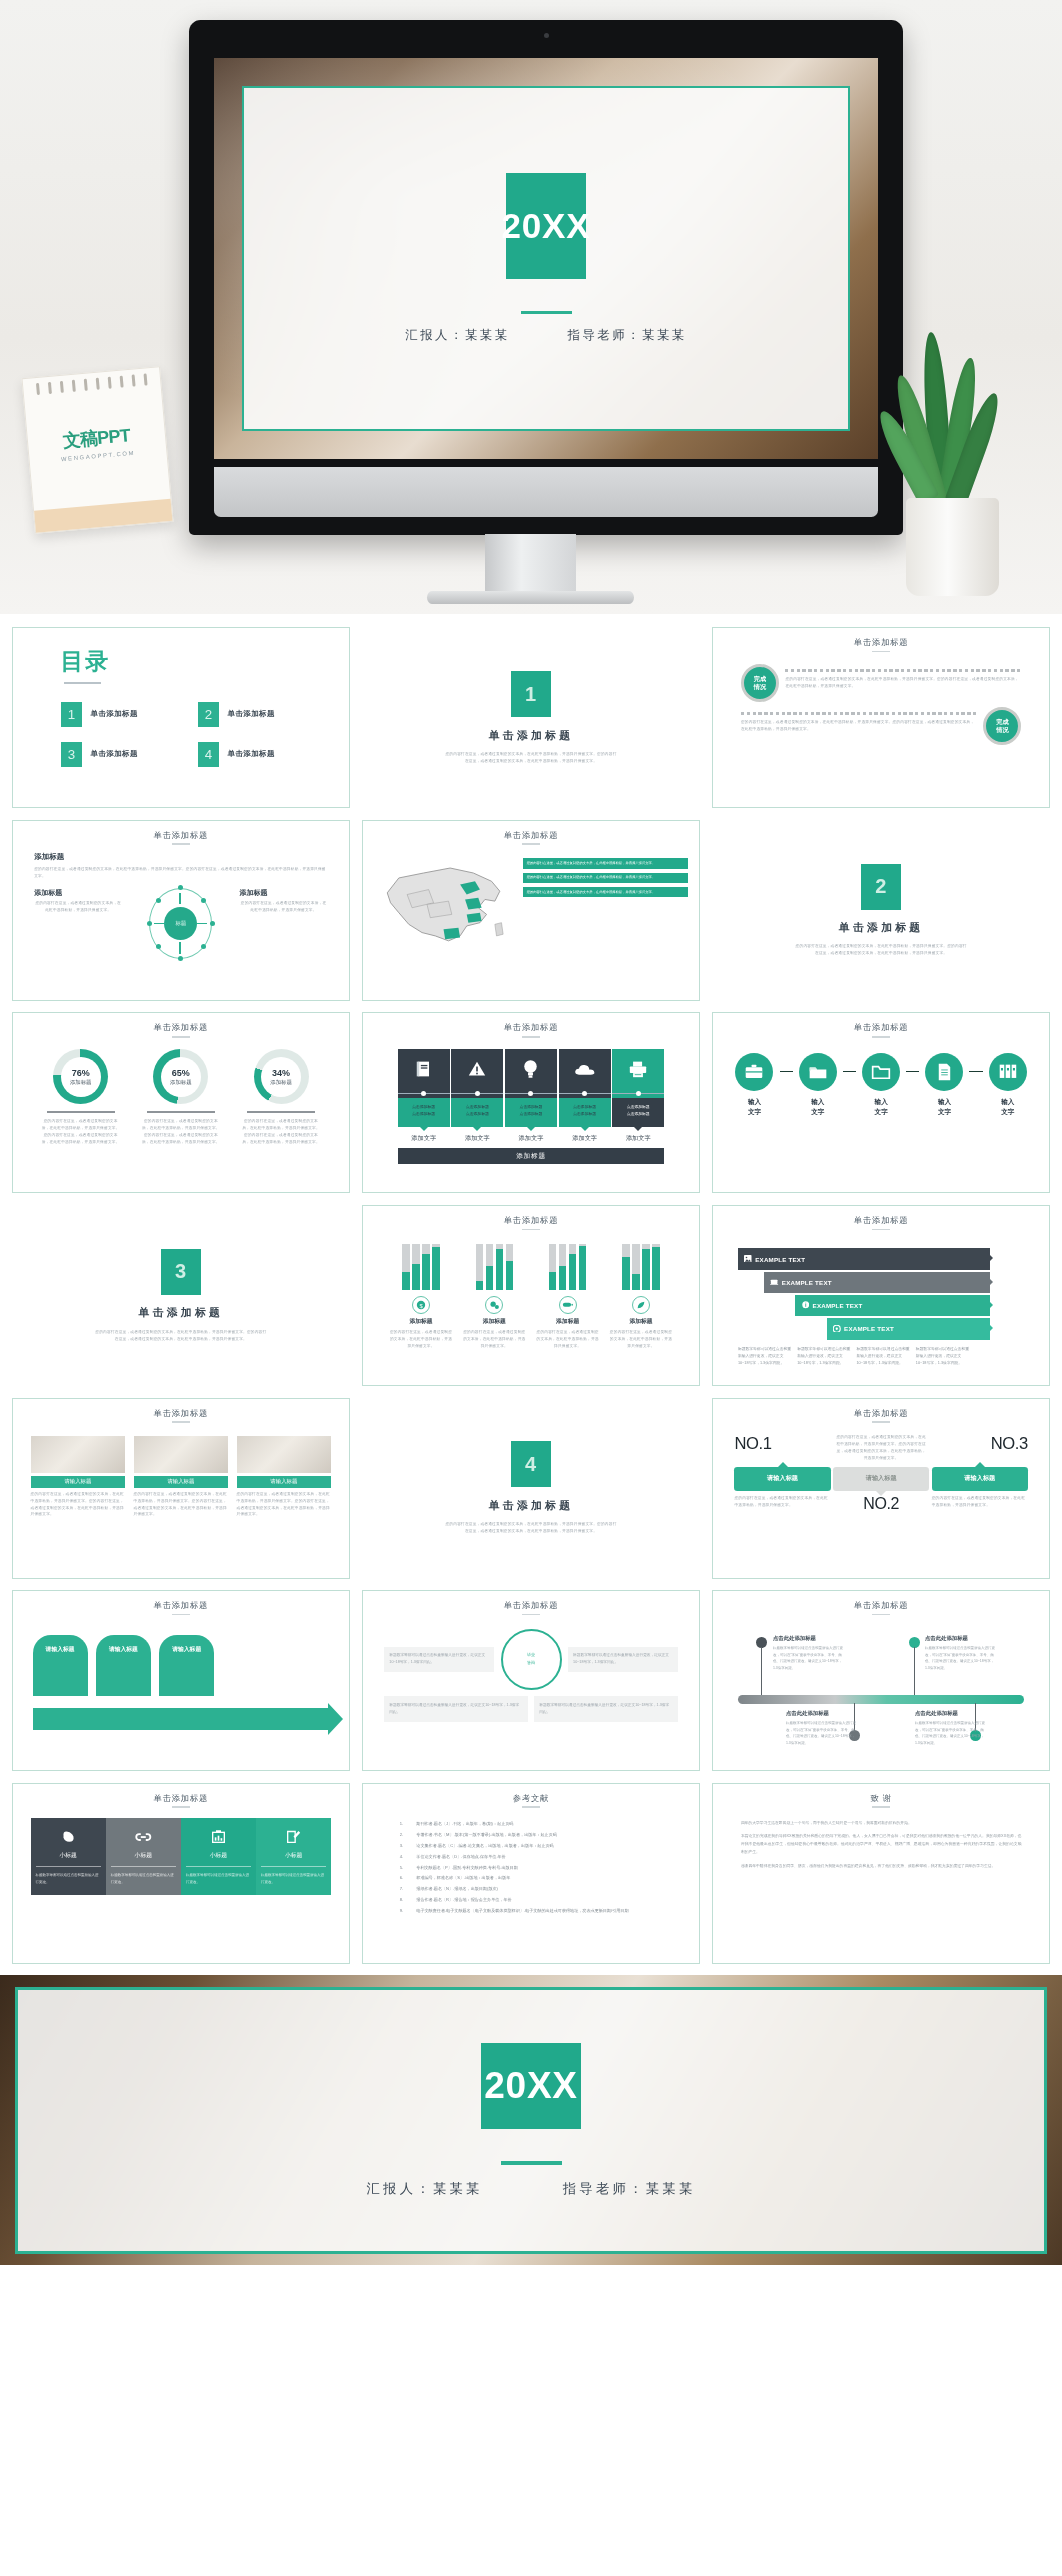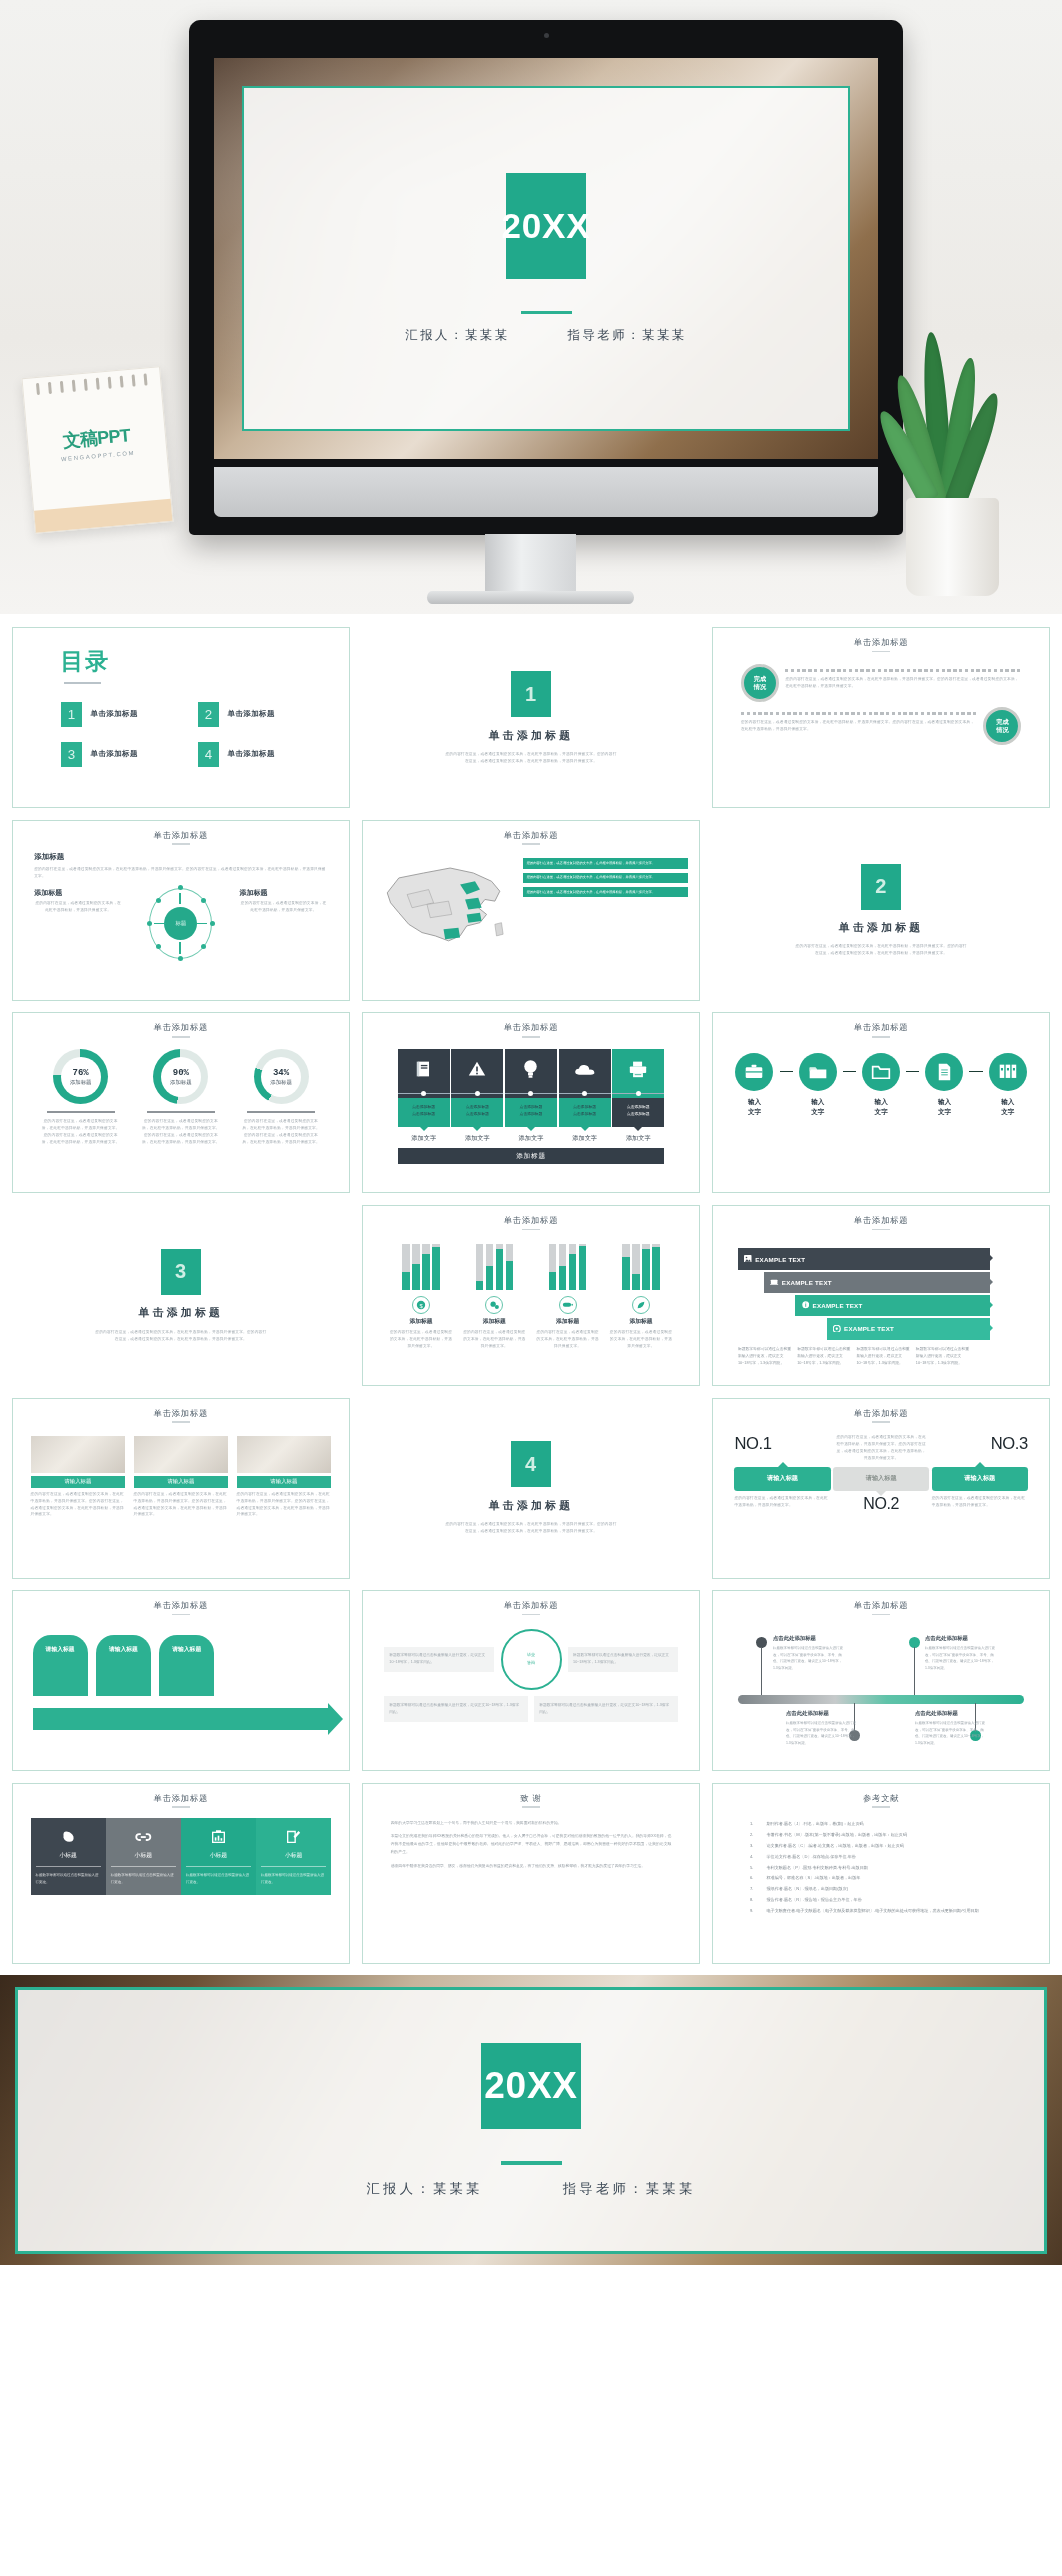--- a/index.html
+++ b/index.html
@@ -106,21 +106,21 @@
   .map-tag { position:absolute; background:#22a98b; color:#fff; font-size:3.3px; line-height:1.6;
              padding:2.5px 3.3px; width:43px; }
 
   
   .donuts { display:flex; justify-content:space-around; padding:11.6px 18px 0; }
   .donut-col { width:27%; text-align:center; }
   .donut { width:55px; height:55px; margin:0 auto; border-radius:50%;
            display:flex; flex-direction:column; align-items:center; justify-content:center;
            position:relative; }
   .donut .hole { position:absolute; inset:7.5px; background:#fff; border-radius:50%; }
-  .donut .pct { position:relative; font-size:9px; font-weight:bold; color:#2b3a45;font-family:Liberation Mono, monospace; }
+  .donut .pct { position:relative; font-size:9px; font-weight:bold; color:#2b3a45; }
   .donut .dl { position:relative; font-size:5.4px; color:#4d5b66; margin-top:0.8px; }
   .donut-bar { height:2.5px; background:#8e9499; margin:6.6px 6.6px 5px; }
 
   
   .ic-row { display:flex; gap:1.7px; padding:11.6px 35px 0; }
   .ic-col { flex:1; }
   .ic-top { height:40px; background:#343e48; display:flex; align-items:center; justify-content:center; }
   .ic-col.on .ic-top { background:#22a98b; }
   .ic-line { height:8.3px; background:#343e48; position:relative; }
   .ic-col.on .ic-line { background:#22a98b; }
@@ -451,21 +451,21 @@
               <div class="hole"></div>
               <div class="pct">76%</div>
               <div class="dl">添加标题</div>
             </div>
             <div class="donut-bar"></div>
             <div class="tiny">您的内容打在这里，或者通过复制您的文本后，在此框中选择粘贴，并选择只保留文字。您的内容打在这里，或者通过复制您的文本后，在此框中选择粘贴，并选择只保留文字。</div>
           </div>
           <div class="donut-col">
             <div class="donut" style="background:conic-gradient(#dfe9e6 0% 52%,#22a98b 52% 100%)">
               <div class="hole"></div>
-              <div class="pct">90%</div>
+              <div class="pct">65%</div>
               <div class="dl">添加标题</div>
             </div>
             <div class="donut-bar"></div>
             <div class="tiny">您的内容打在这里，或者通过复制您的文本后，在此框中选择粘贴，并选择只保留文字。您的内容打在这里，或者通过复制您的文本后，在此框中选择粘贴，并选择只保留文字。</div>
           </div>
           <div class="donut-col">
             <div class="donut" style="background:conic-gradient(#dfe9e6 0% 58%,#22a98b 58% 80%,#dfe9e6 80% 100%)">
               <div class="hole"></div>
               <div class="pct">34%</div>
               <div class="dl">添加标题</div>
@@ -965,69 +965,69 @@
                   <path d="M9 9 L15 2.5 L17 4.5 L11 11 Z" fill="#fff"></path>
                 </svg>
             </div>
             <div class="fp-lbl">小标题</div>
             <div class="fp-txt">标题数字等都可以通过点击和重新输入进行更改。</div>
           </div>
         </div>
       </div>
 
       <div class="card">
+        <div class="ct">参考文献</div>
+        <div class="ct-u"></div>
+        <div class="refs">
+          <div class="ref-li">
+              <span class="ref-n">1.</span>
+              <span>期刊作者.题名〔J〕.刊名，出版年，卷(期)：起止页码</span>
+            </div>
+          <div class="ref-li">
+              <span class="ref-n">2.</span>
+              <span>专著作者.书名〔M〕.版本(第一版不著录).出版地，出版者，出版年：起止页码</span>
+            </div>
+          <div class="ref-li">
+              <span class="ref-n">3.</span>
+              <span>论文集作者.题名〔C〕.编者.论文集名，出版地，出版者，出版年：起止页码</span>
+            </div>
+          <div class="ref-li">
+              <span class="ref-n">4.</span>
+              <span>学位论文作者.题名〔D〕.保存地点.保存单位.年份</span>
+            </div>
+          <div class="ref-li">
+              <span class="ref-n">5.</span>
+              <span>专利文献题名〔P〕.国别.专利文献种类.专利号.出版日期</span>
+            </div>
+          <div class="ref-li">
+              <span class="ref-n">6.</span>
+              <span>标准编号，标准名称〔S〕.出版地：出版者，出版年</span>
+            </div>
+          <div class="ref-li">
+              <span class="ref-n">7.</span>
+              <span>报纸作者.题名〔N〕.报纸名，出版日期(版次)</span>
+            </div>
+          <div class="ref-li">
+              <span class="ref-n">8.</span>
+              <span>报告作者.题名〔R〕.报告地：报告会主办单位，年份</span>
+            </div>
+          <div class="ref-li">
+              <span class="ref-n">9.</span>
+              <span>电子文献责任者.电子文献题名〔电子文献及载体类型标识〕.电子文献的出处或可获得地址，发表或更新日期/引用日期</span>
+            </div>
+        </div>
+      </div>
+
+      <div class="card">
         <div class="ct">致 谢</div>
         <div class="ct-u"></div>
         <div class="tks">
           <p>四年的大学学习生活在即将划上一个句号，而于我的人生却只是一个逗号，我将面对新的征程的开始。</p>
           <p>本篇论文的完成在我的导师XX教授的关怀和悉心的指导下完成的。他人，女人属于自己并会神，可是我要对他们感谢我的教授的他一位平凡的人。我的导师XX老师，也许我不是他最出色的学生，但他却是我心中最尊敬的老师。他对此的治学严谨、平易近人、视野广博、思维活跃，却用心为我营造一种良好的学术氛围，让我的论文顺利的产生。</p>
           <p>感谢四年中陪伴在我身边的同学、朋友，感谢他们为我提出的有益的建议和意见，有了他们的支持、鼓励和帮助，我才能充实的度过了四年的学习生活。</p>
-        </div>
-      </div>
-
-      <div class="card">
-        <div class="ct">参考文献</div>
-        <div class="ct-u"></div>
-        <div class="refs">
-          <div class="ref-li">
-              <span class="ref-n">1.</span>
-              <span>期刊作者.题名〔J〕.刊名，出版年，卷(期)：起止页码</span>
-            </div>
-          <div class="ref-li">
-              <span class="ref-n">2.</span>
-              <span>专著作者.书名〔M〕.版本(第一版不著录).出版地，出版者，出版年：起止页码</span>
-            </div>
-          <div class="ref-li">
-              <span class="ref-n">3.</span>
-              <span>论文集作者.题名〔C〕.编者.论文集名，出版地，出版者，出版年：起止页码</span>
-            </div>
-          <div class="ref-li">
-              <span class="ref-n">4.</span>
-              <span>学位论文作者.题名〔D〕.保存地点.保存单位.年份</span>
-            </div>
-          <div class="ref-li">
-              <span class="ref-n">5.</span>
-              <span>专利文献题名〔P〕.国别.专利文献种类.专利号.出版日期</span>
-            </div>
-          <div class="ref-li">
-              <span class="ref-n">6.</span>
-              <span>标准编号，标准名称〔S〕.出版地：出版者，出版年</span>
-            </div>
-          <div class="ref-li">
-              <span class="ref-n">7.</span>
-              <span>报纸作者.题名〔N〕.报纸名，出版日期(版次)</span>
-            </div>
-          <div class="ref-li">
-              <span class="ref-n">8.</span>
-              <span>报告作者.题名〔R〕.报告地：报告会主办单位，年份</span>
-            </div>
-          <div class="ref-li">
-              <span class="ref-n">9.</span>
-              <span>电子文献责任者.电子文献题名〔电子文献及载体类型标识〕.电子文献的出处或可获得地址，发表或更新日期/引用日期</span>
-            </div>
         </div>
       </div>
     </div>
   </div>
 
   <div class="footer-slide">
     <div class="footer-inner">
       <div class="year-badge">20XX</div>
       <div class="tks-rule"></div>
       <div class="tks-meta">

